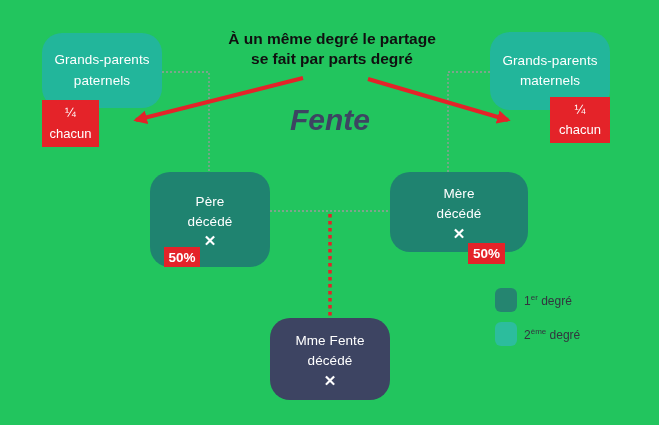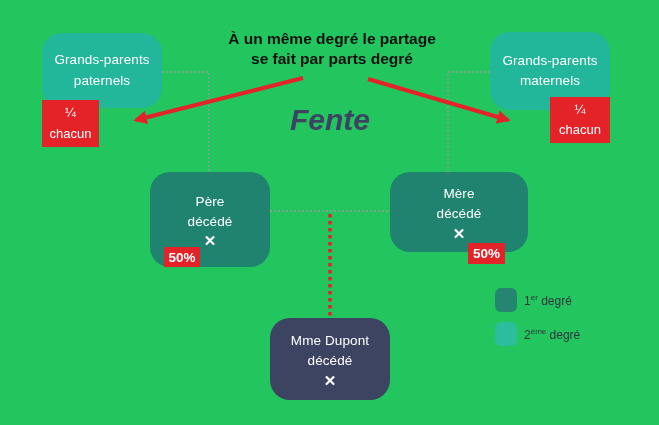--- a/index.html
+++ b/index.html
@@ -113,21 +113,21 @@
   <div id="mother" class="node green">
     <div>Mère</div>
     <div>décédé</div>
     <div class="cross">✕</div>
   </div>
   <div id="badge-mother" class="badge">
     <div>50%</div>
   </div>
 
   <div id="subject" class="node navy">
-    <div>Mme Dupont</div>
+    <div>Mme Fente</div>
     <div>décédé</div>
     <div class="cross">✕</div>
   </div>
 
   <div id="legend-1" class="legend-item">
     <div class="swatch green"></div>
     <div class="legend-label"><span>1</span><sup>er</sup><span> degré</span></div>
   </div>
   <div id="legend-2" class="legend-item">
     <div class="swatch teal"></div>

